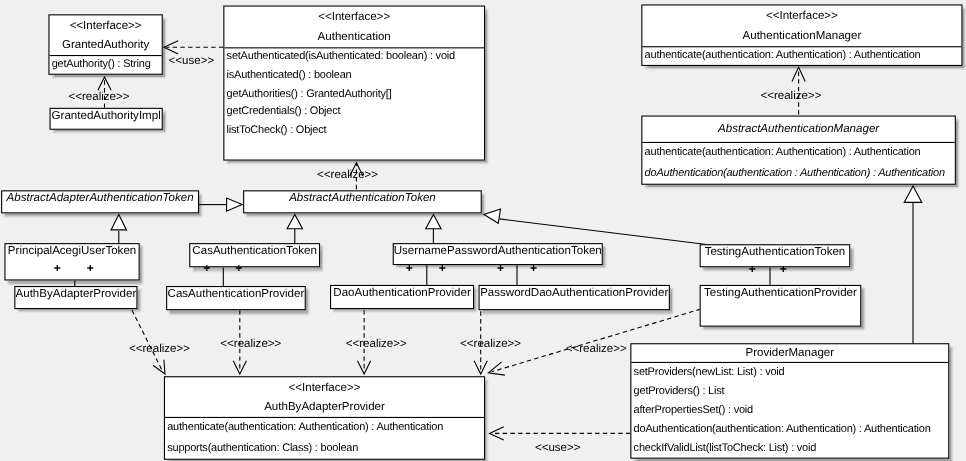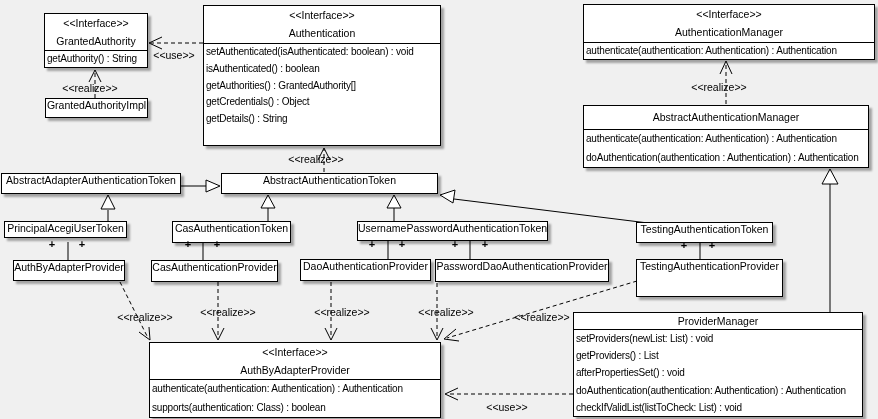--- a/index.html
+++ b/index.html
@@ -13,21 +13,21 @@
     position:absolute; box-sizing:border-box; background:#fff;
     border:1px solid #000; box-shadow:3px 3px 2px rgba(0,0,0,.32);
   }
   .head { text-align:center; overflow:hidden; }
   .head .stereo, .head .cname {
     height:18px; line-height:18px; white-space:nowrap; overflow:hidden;
   }
   .head.h1 .cname { height:100%; }
   .small { display:flex; align-items:flex-start; justify-content:center;
            white-space:nowrap; overflow:hidden; }
-  .it { }
+  .it { font-style:italic; }
   .members { border-top:1px solid #000; overflow:hidden; }
   .m {
     white-space:nowrap; overflow:hidden; padding:0 1px 0 2px;
     font-size:10px; letter-spacing:-0.2px;
     height:var(--lh); line-height:var(--lh);
   }
   .elabel {
     position:absolute; transform:translate(-50%,-50%);
     white-space:nowrap; font-size:10.5px;
   }
@@ -120,21 +120,21 @@
   <div class="box" style="left:203px;top:5px;width:238px;height:141px">
     <div class="head h2" style="height:37px">
       <div class="stereo">&lt;&lt;Interface&gt;&gt;</div>
       <div class="cname">Authentication</div>
     </div>
     <div class="members" style="--lh:16.8px">
       <div class="m">setAuthenticated(isAuthenticated: boolean) : void</div>
       <div class="m">isAuthenticated() : boolean</div>
       <div class="m">getAuthorities() : GrantedAuthority[]</div>
       <div class="m">getCredentials() : Object</div>
-      <div class="m">getDetails() : String</div>
+      <div class="m">listToCheck() : Object</div>
     </div>
   </div>
 
   <div class="box" style="left:583px;top:4px;width:292px;height:56px">
     <div class="head h2" style="height:37px">
       <div class="stereo">&lt;&lt;Interface&gt;&gt;</div>
       <div class="cname">AuthenticationManager</div>
     </div>
     <div class="members" style="--lh:16px">
       <div class="m">authenticate(authentication: Authentication) : Authentication</div>
@@ -152,21 +152,21 @@
   </div>
 
   <div class="box small" style="left:1px;top:173px;width:180px;height:21px">
     <span class="cname it">AbstractAdapterAuthenticationToken</span>
   </div>
 
   <div class="box small" style="left:221px;top:173px;width:217px;height:21px">
     <span class="cname it">AbstractAuthenticationToken</span>
   </div>
 
-  <div class="box small" style="left:4px;top:221px;width:123px;height:17px">
+  <div class="box small" style="left:4px;top:221px;width:123px;height:34px">
     <span class="cname">PrincipalAcegiUserToken</span>
   </div>
 
   <div class="box small" style="left:172px;top:221px;width:119px;height:22px">
     <span class="cname">CasAuthenticationToken</span>
   </div>
 
   <div class="box small" style="left:357px;top:221px;width:191px;height:20px">
     <span class="cname">UsernamePasswordAuthenticationToken</span>
   </div>

